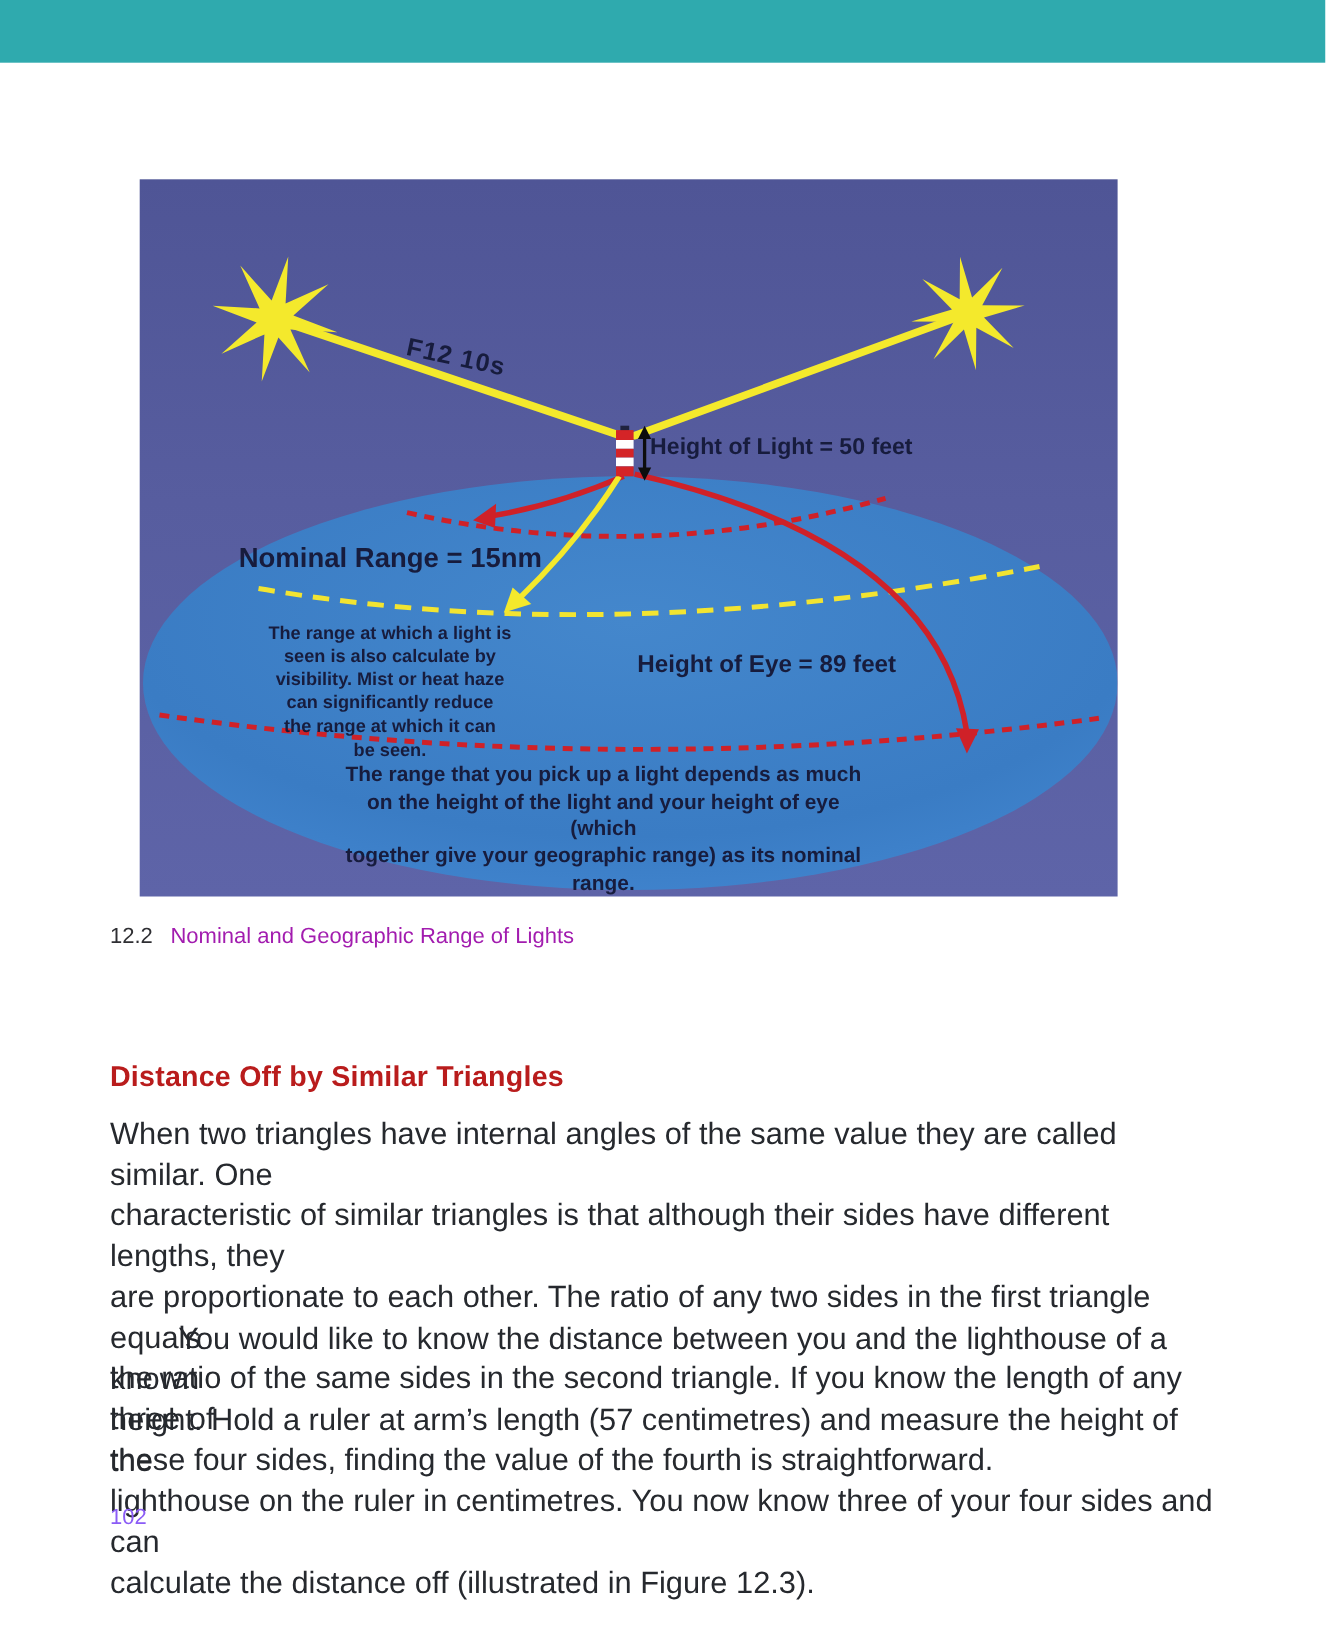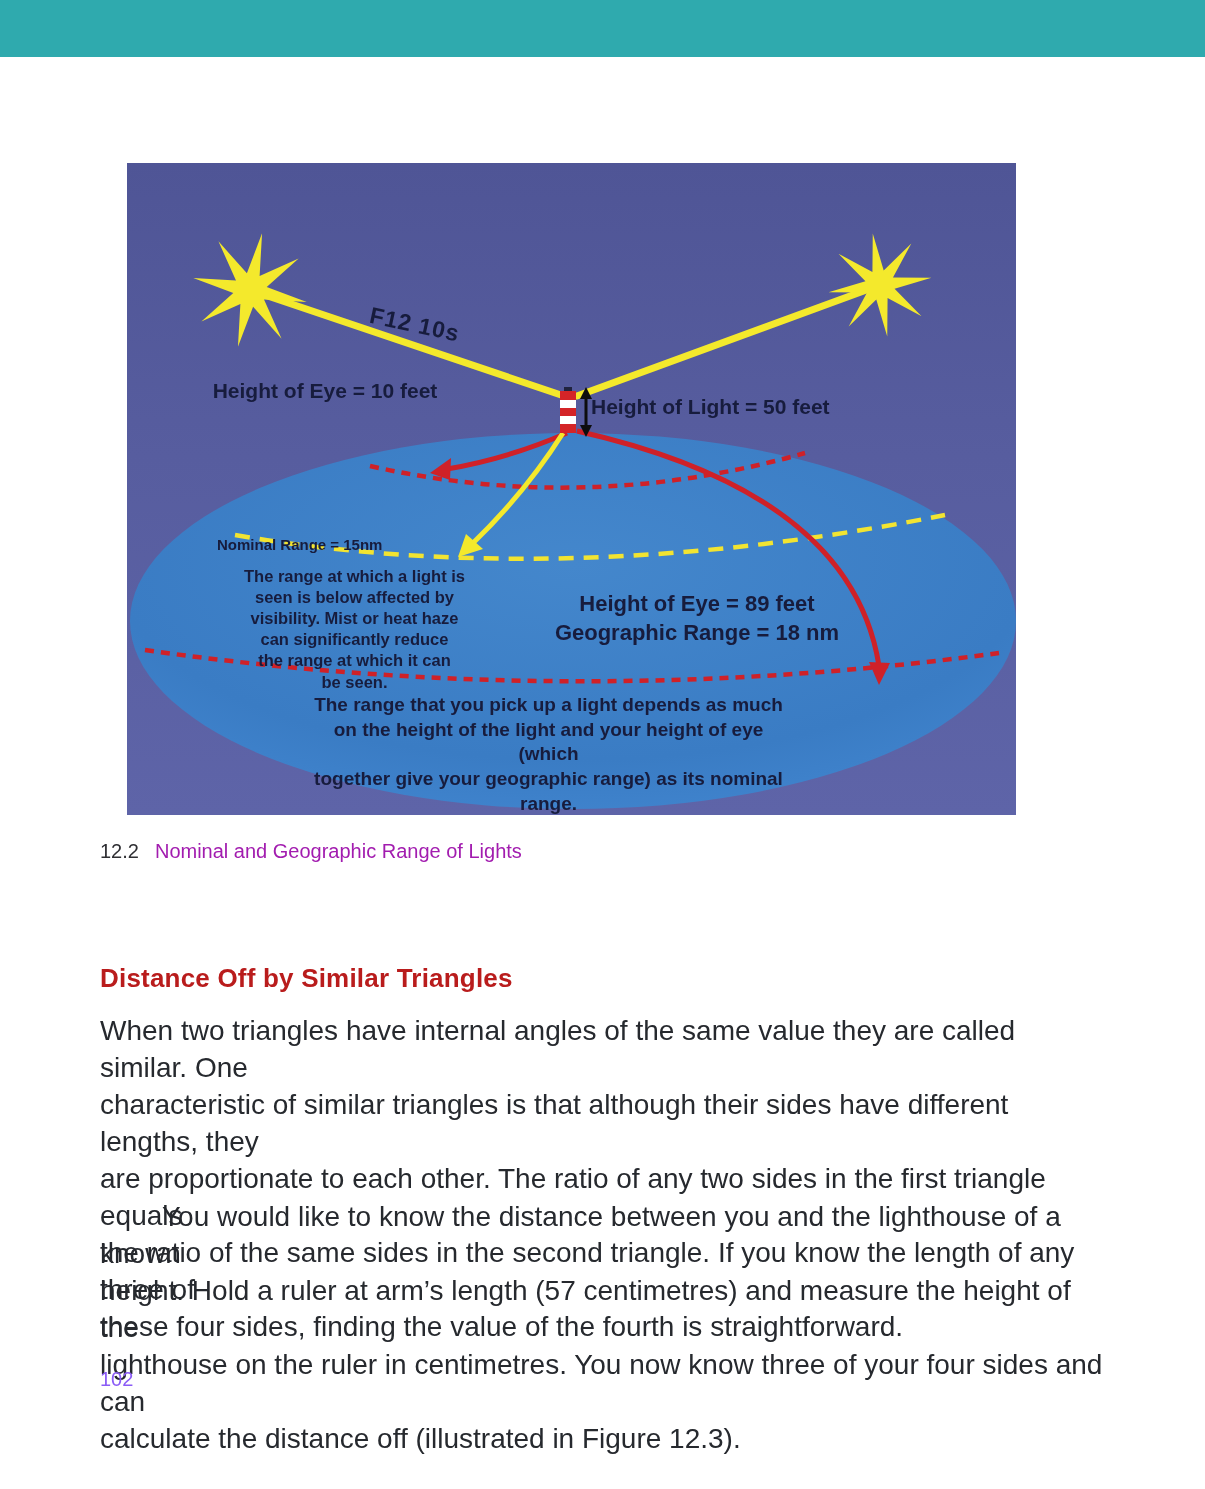--- a/index.html
+++ b/index.html
@@ -24,21 +24,21 @@
   .fig-label{
     position:absolute;
     color:#171c3d;
     font-weight:bold;
     font-family:"Liberation Sans",sans-serif;
     line-height:1.3;
   }
   .flash{left:246px;top:138px;font-size:23px;transform:rotate(12deg);transform-origin:left top;letter-spacing:1px;}
   .left-observer{left:28px;top:214px;width:340px;text-align:center;font-size:21px;}
   .light-height{left:464px;top:230px;font-size:21px;}
-  .nominal{left:90px;top:328px;font-size:15px;margin-top:44px;}
+  .nominal{left:90px;top:328px;font-size:25px;}
   .visibility-note{left:85px;top:403px;width:285px;text-align:center;font-size:16.5px;line-height:1.28;white-space:pre-line;}
   .right-observer{left:400px;top:427px;width:340px;text-align:center;font-size:22px;}
   .pickup-note{left:179px;top:530px;width:485px;text-align:center;font-size:19px;line-height:1.3;white-space:pre-line;}
   
   .caption{position:absolute;left:100px;top:840px;font-size:20px;}
   .cap-num{font-weight:normal;color:#2f2f33;margin-right:16px;}
   .cap-text{color:#a21caf;}
   
   .section-heading{
     position:absolute;left:100px;top:963px;margin:0;
@@ -100,37 +100,35 @@
     <g>
       <line x1="459" y1="233" x2="459" y2="265" stroke="#0d0d0d" stroke-width="3"></line>
       <polygon points="459,224 453,236 465,236" fill="#0d0d0d"></polygon>
       <polygon points="459,274 453,262 465,262" fill="#0d0d0d"></polygon>
     </g>
   </svg>
 
   <div class="fig-label flash">F12 10s</div>
 
   <div class="fig-label left-observer">
-    <div>Height of Eye = 10 feet</div>
   </div>
 
   <div class="fig-label light-height">Height of Light = 50 feet</div>
 
   <div class="fig-label nominal">Nominal Range = 15nm</div>
 
   <div class="fig-label visibility-note">The range at which a light is
-seen is below affected by
+seen is also calculate by
 visibility. Mist or heat haze
 can significantly reduce
 the range at which it can
 be seen.</div>
 
   <div class="fig-label right-observer">
     <div>Height of Eye = 89 feet</div>
-    <div>Geographic Range = 18 nm</div>
   </div>
 
   <div class="fig-label pickup-note">The range that you pick up a light depends as much
 on the height of the light and your height of eye (which
 together give your geographic range) as its nominal range.
 On some nights the loom of a light below your horizon can
 be picked up outside your geographic range.</div>
 </div>
 
 <div class="caption">

